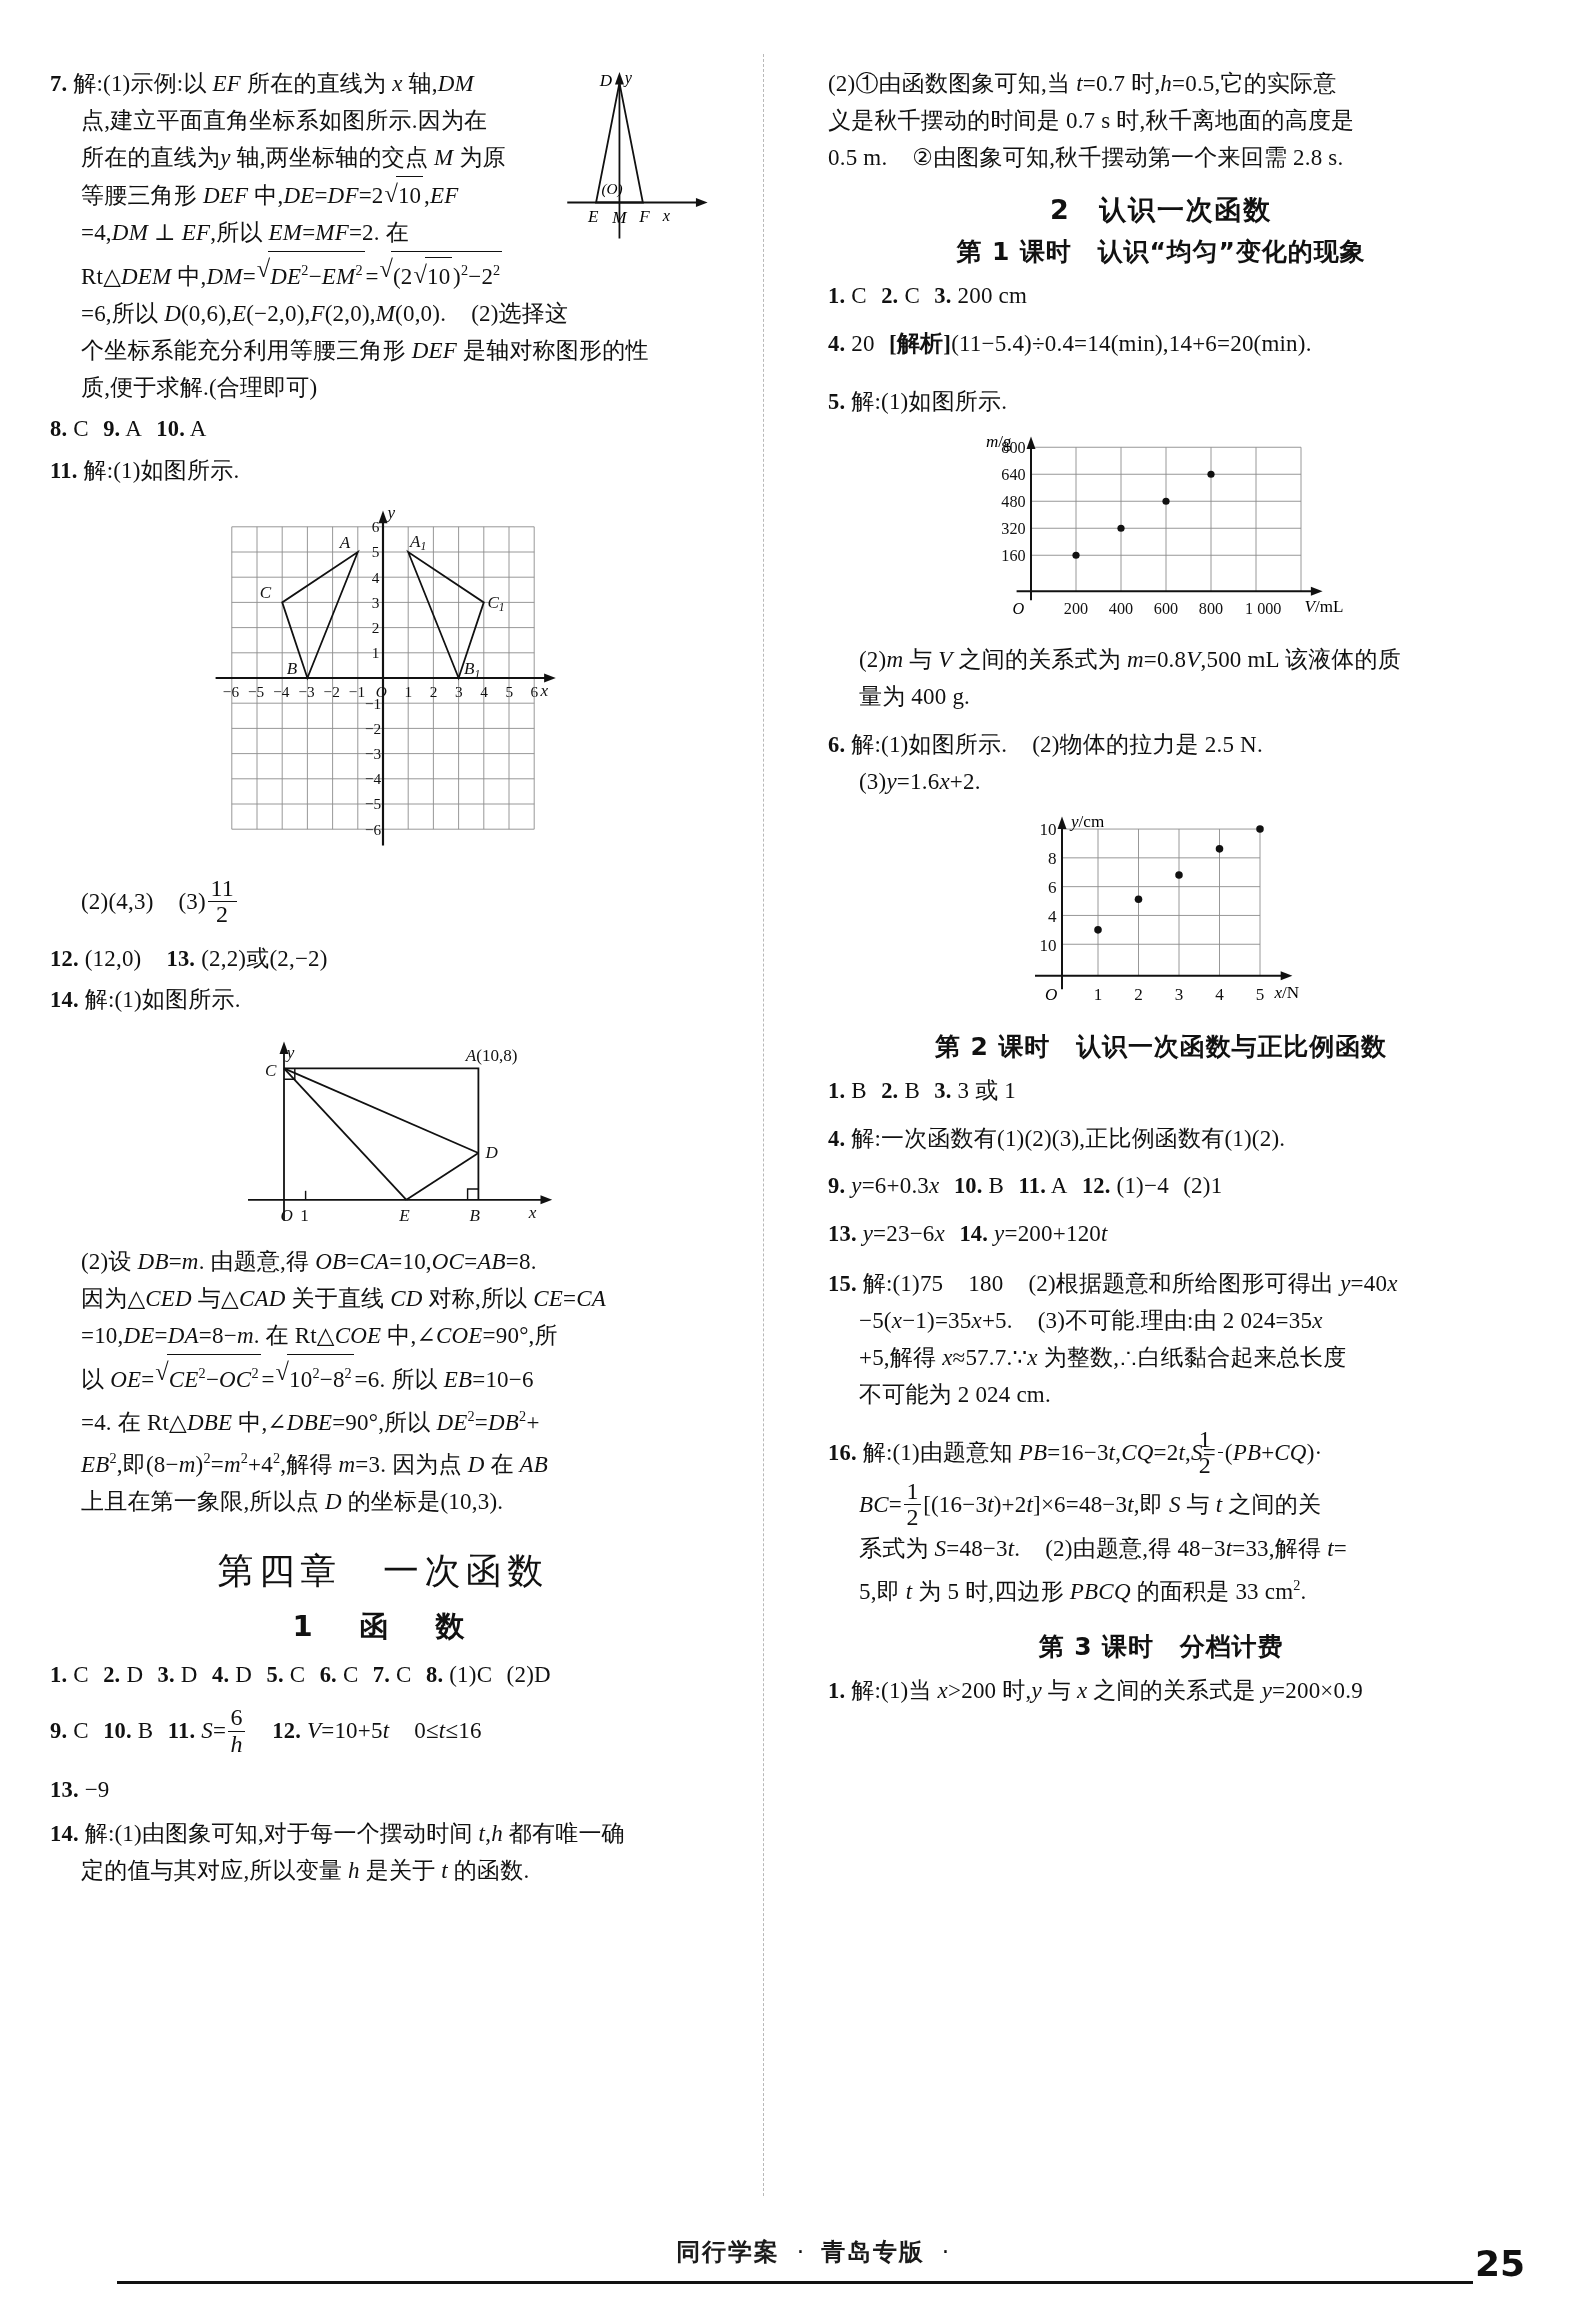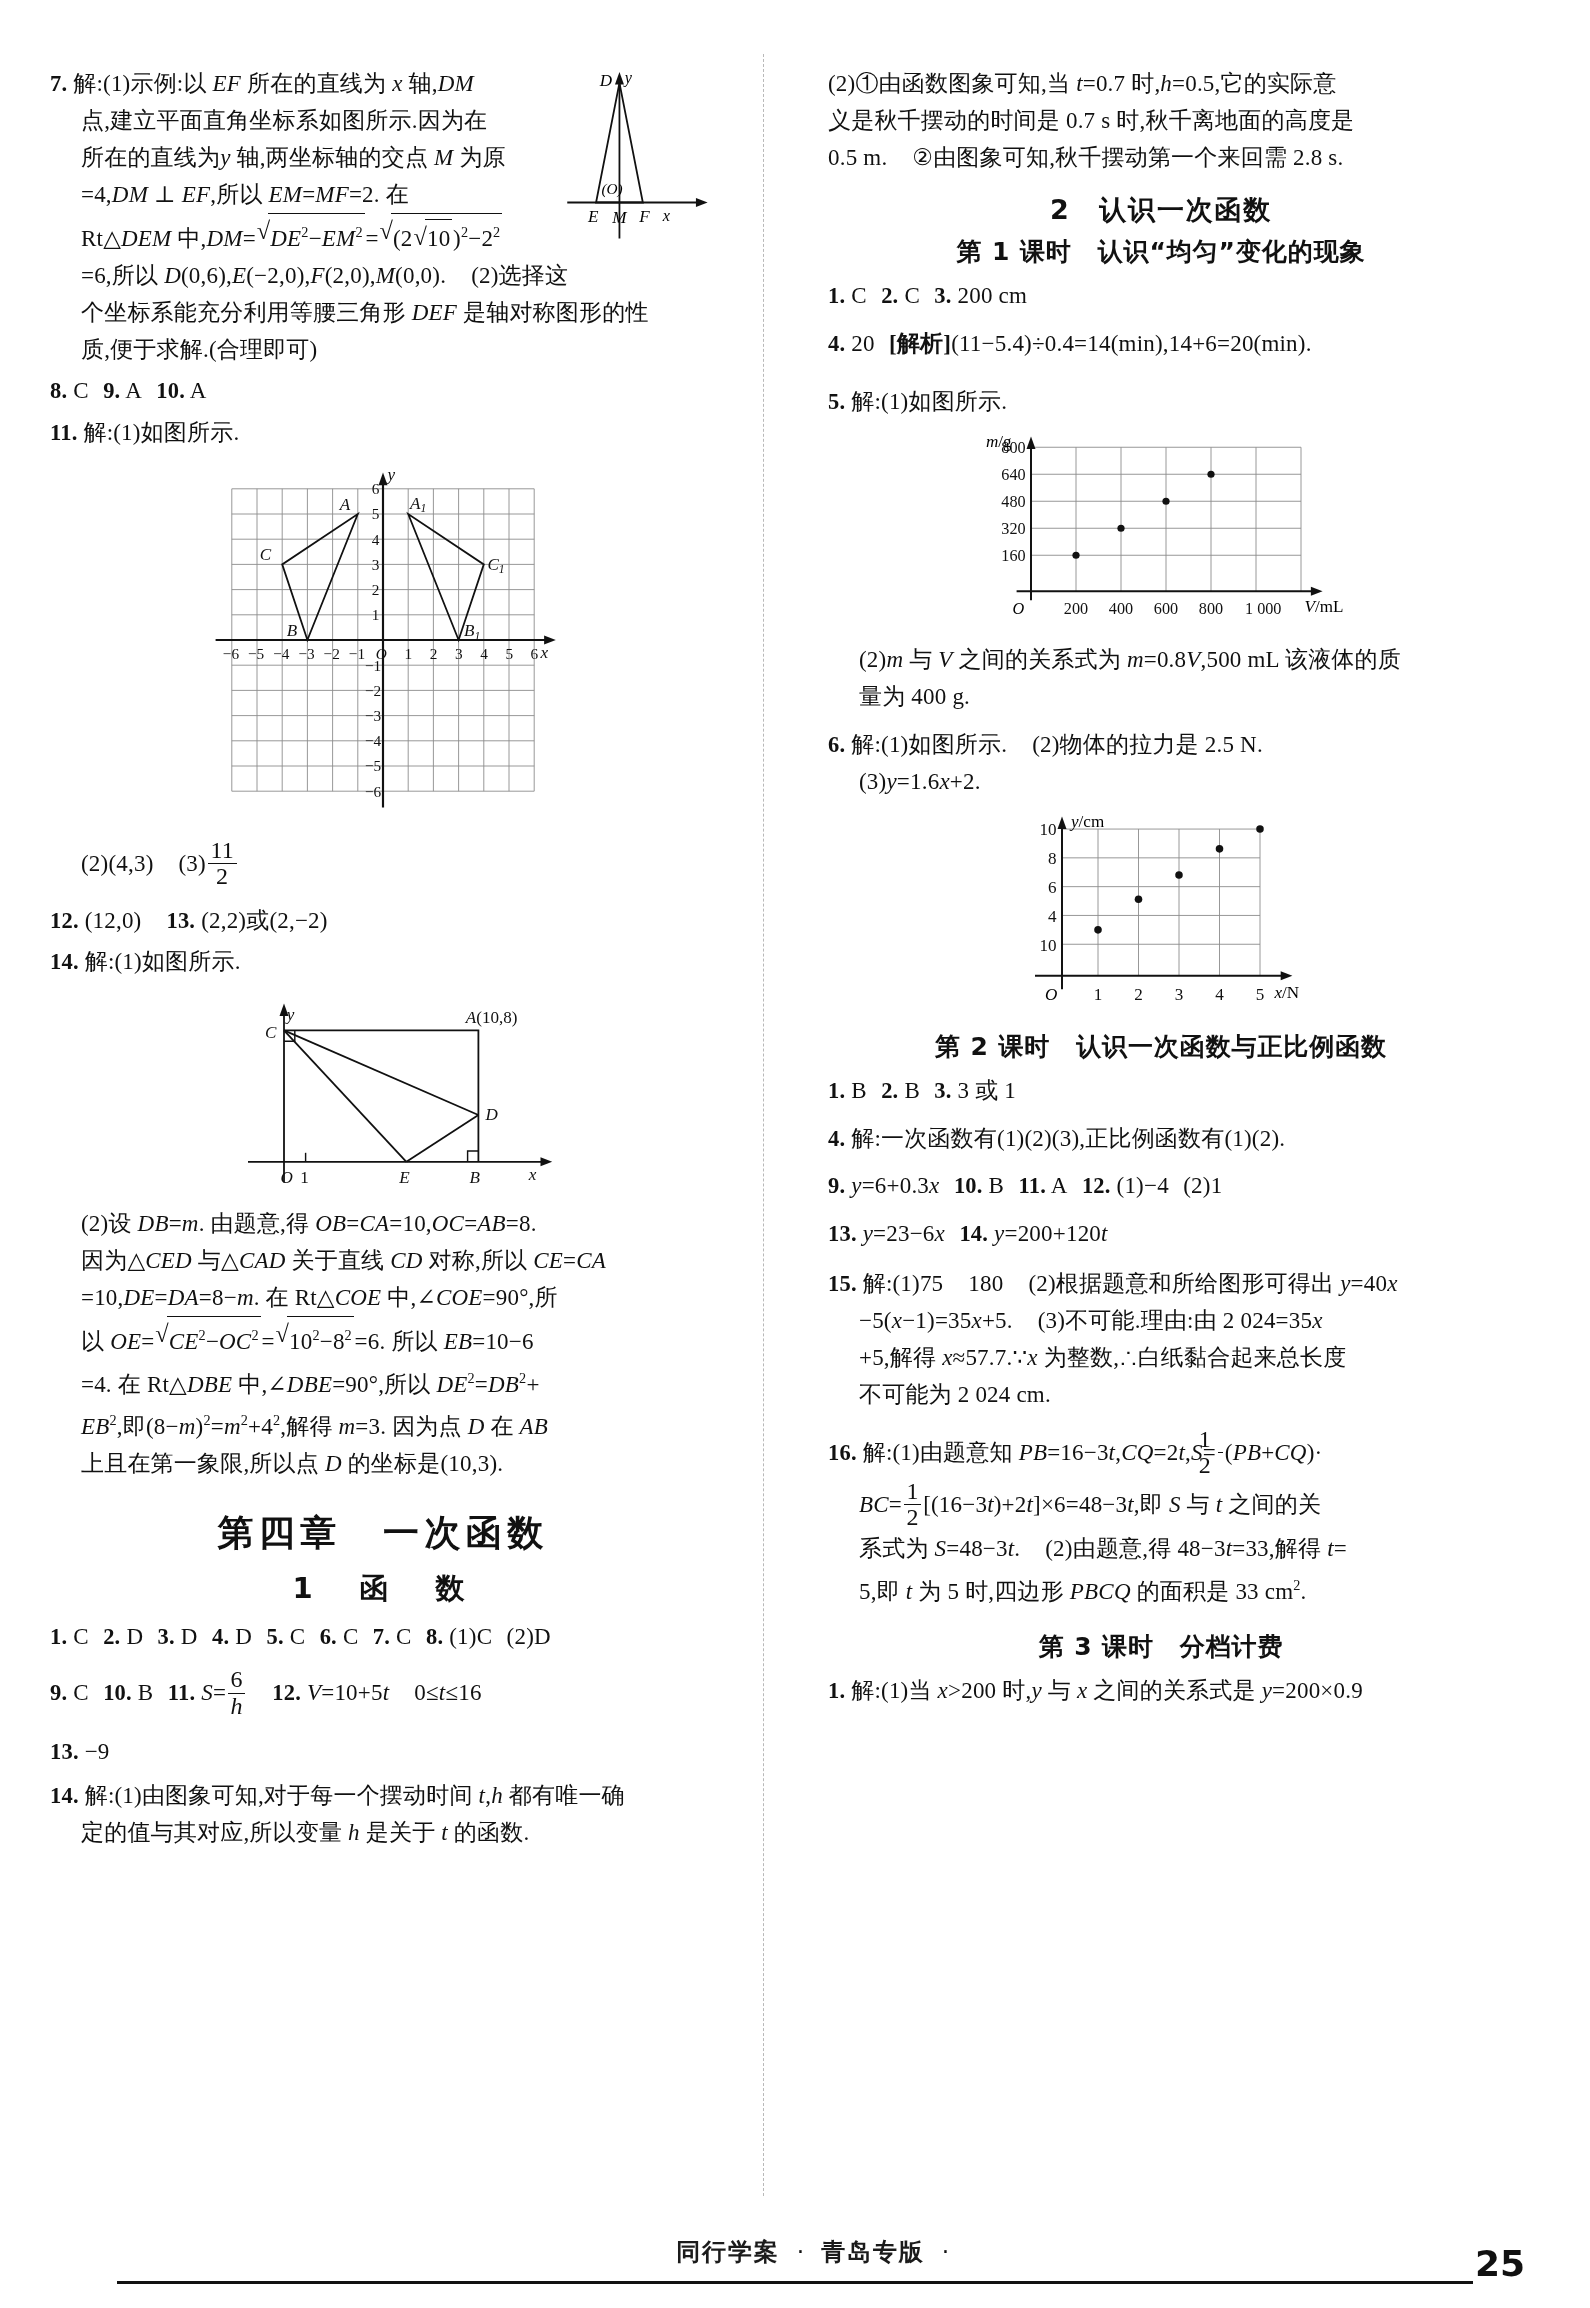--- a/index.html
+++ b/index.html
@@ -46,21 +46,21 @@
   .frac .d{display:block;padding:0 2.7px;}
 
   
   .rad{display:inline-block;position:relative;padding-left:11.7px;margin:0 0.9px;}
   .rad:before{content:"\221A";position:absolute;left:0;top:-0.9px;font-size:1.06em;}
   .rad > .under{border-top:1.2px solid #111;padding:0 1.8px 0 1.8px;display:inline-block;}
   sup{font-size:.62em;vertical-align:super;}
 
   
   .chapter{
-    text-align:center;font-weight:bold;font-size:36px;
+    text-align:center;font-weight:normal;font-size:36px;
     letter-spacing:5.4px;margin:27px 0 7.2px 0;
     font-family:"DejaVu Sans","Liberation Sans",sans-serif;
   }
   .section{
     text-align:center;font-weight:bold;font-size:29px;
     letter-spacing:9px;margin:10.8px 0 9px 0;
     font-family:"DejaVu Sans","Liberation Sans",sans-serif;
   }
   .section2{
     text-align:center;font-weight:bold;font-size:27px;
@@ -129,20 +129,23 @@
       </div>
 
       <p class="line hang" style="width:441px;">
         <span class="num">7.</span> 解:(1)示例:以 <span class="ital">EF</span> 所在的直线为 <span class="ital">x</span> 轴,<span class="ital">DM</span>
       </p>
       <p class="line indent" style="width:441px;">
         点,建立平面直角坐标系如图所示.因为在
       </p>
       <p class="line indent" style="width:441px;">
         所在的直线为<span class="ital">y</span> 轴,两坐标轴的交点 <span class="ital">M</span> 为原
+      </p>
+      <p class="line indent" style="width:441px;">
+        等腰三角形 <span class="ital">DEF</span> 中,<span class="ital">DE</span>=<span class="ital">DF</span>=2<span class="rad"><span class="under">10</span></span>,<span class="ital">EF</span>
       </p>
       <p class="line indent" style="width:441px;">
         =4,<span class="ital">DM</span> ⊥ <span class="ital">EF</span>,所以 <span class="ital">EM</span>=<span class="ital">MF</span>=2. 在
       </p>
       <p class="line indent">
         Rt△<span class="ital">DEM</span> 中,<span class="ital">DM</span>=<span class="rad"><span class="under"><span class="ital">DE</span><sup>2</sup>−<span class="ital">EM</span><sup>2</sup></span></span>=<span class="rad"><span class="under">(2<span class="rad"><span class="under">10</span></span>)<sup>2</sup>−2<sup>2</sup></span></span>
       </p>
       <p class="line indent">
         =6,所以 <span class="ital">D</span>(0,6),<span class="ital">E</span>(−2,0),<span class="ital">F</span>(2,0),<span class="ital">M</span>(0,0).<span class="sp-l"></span>(2)选择这
       </p>

